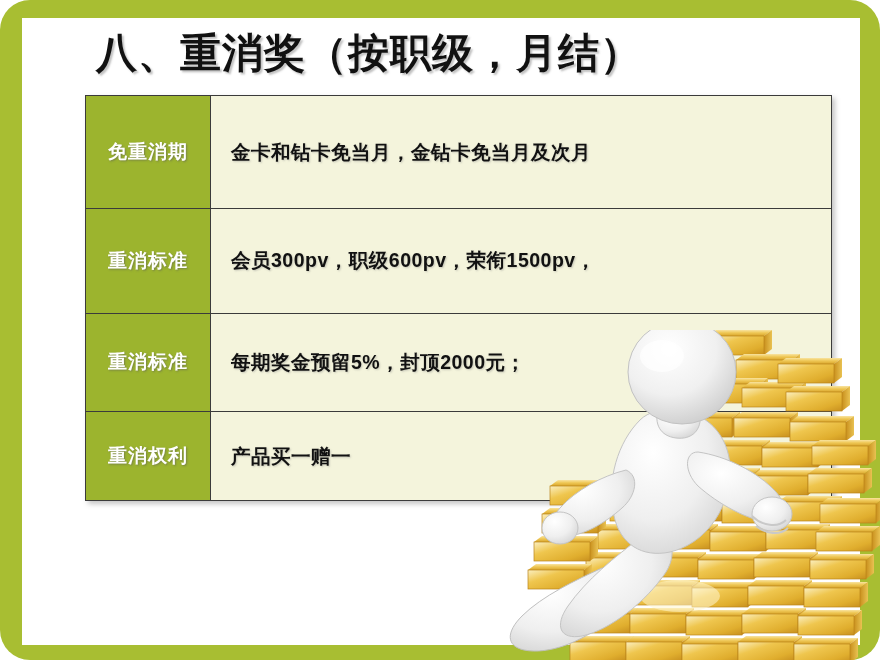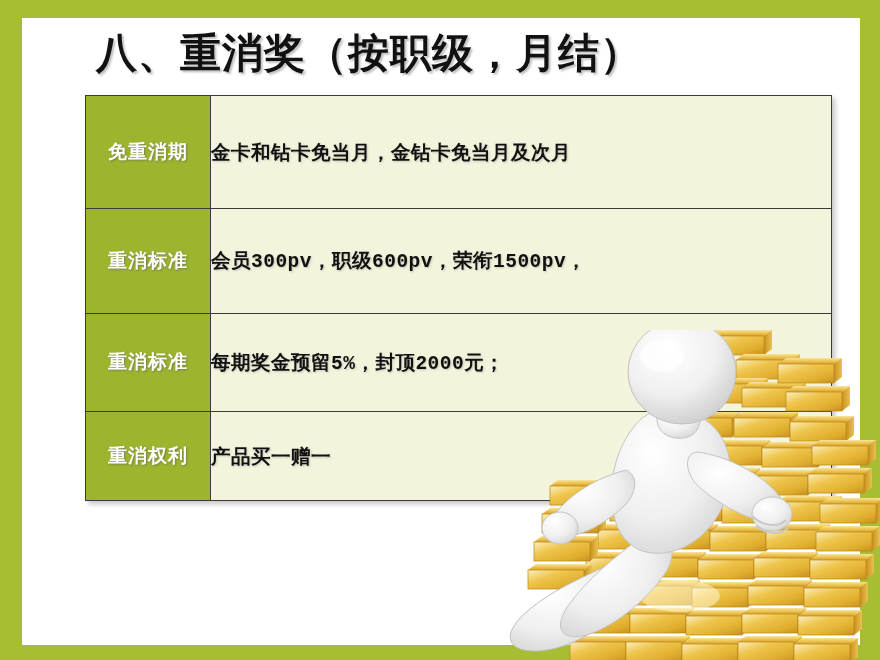--- a/index.html
+++ b/index.html
@@ -5,20 +5,21 @@
   * { margin:0; padding:0; box-sizing:border-box; }
   html, body {
     width:880px; height:660px;
     font-family:"Liberation Sans","DejaVu Sans",sans-serif;
     overflow:hidden;
   }
   #slide {
     position:relative;
     width:880px; height:660px;
     background:#A8BE32;
+    border-radius:30px;
   }
   
   #page {
     position:absolute;
     left:22px; top:18px;
     width:838px; height:627px;
     background:#FFFFFF;
   }
   
   #title {
@@ -30,21 +31,20 @@
     letter-spacing:1px;
     white-space:nowrap;
     text-shadow:2px 2px 2px rgba(120,120,120,0.45);
   }
   
   #table-wrap {
     position:absolute;
     left:85px; top:95px;
     width:747px; height:406px;
     box-shadow:3px 3px 5px rgba(90,90,90,0.35);
-    font-family:Liberation Mono, monospace;
   }
   table.bonus-table {
     width:100%; height:100%;
     border-collapse:collapse;
     table-layout:fixed;
   }
   table.bonus-table td {
     border:1.6px solid #3b3b3b;
     vertical-align:middle;
   }
@@ -56,21 +56,21 @@
     font-weight:bold;
     text-align:center;
     letter-spacing:1px;
     text-shadow:1px 1px 2px rgba(90,90,90,0.55);
   }
   td.content-cell {
     background:#F4F4DC;
     color:#111111;
     font-size:19.5px;
     font-weight:bold;
-    padding-left:0;
+    padding-left:20px;
     letter-spacing:0.5px;
     text-shadow:1px 1px 2px rgba(130,130,130,0.4);
     white-space:nowrap;
   }
   tr.r1 { height:93px; }
   tr.r2 { height:86px; }
   tr.r3 { height:85px; }
   tr.r4 { height:81px; }
   tr.r5 { height:73px; }
 

